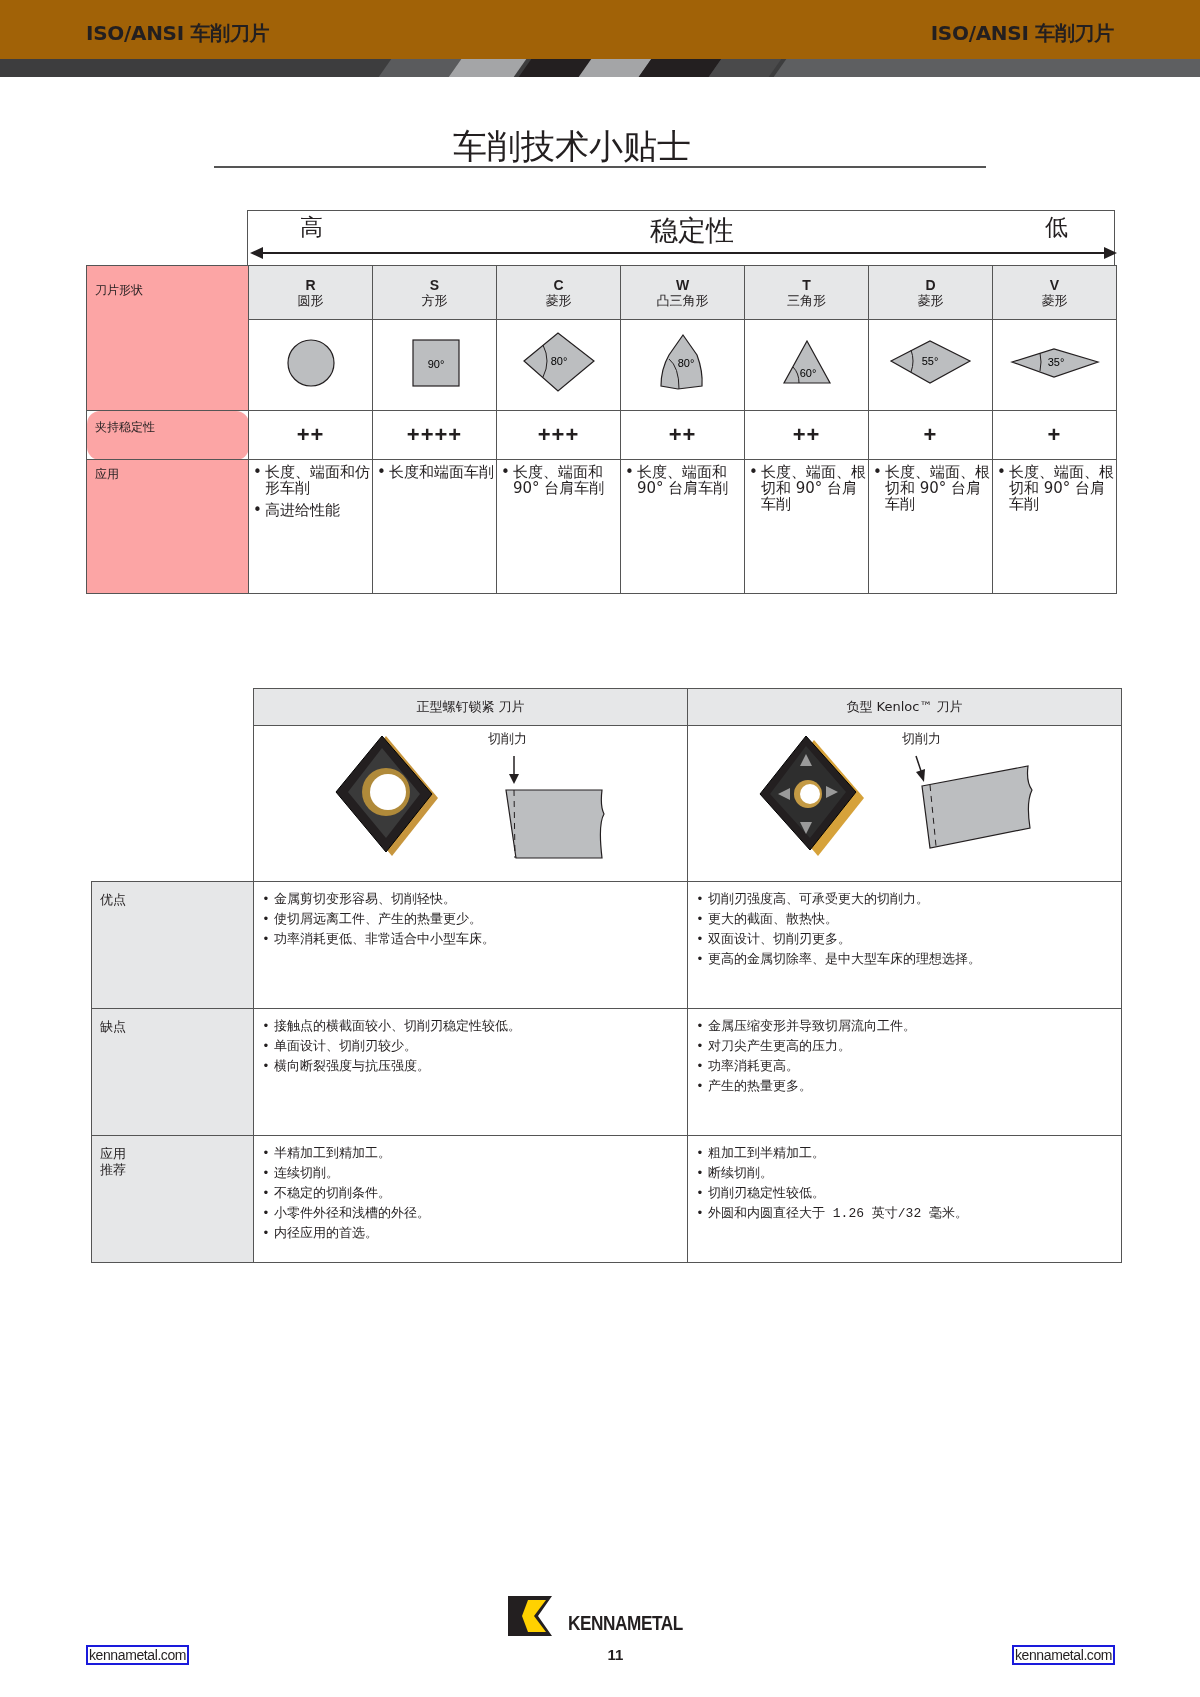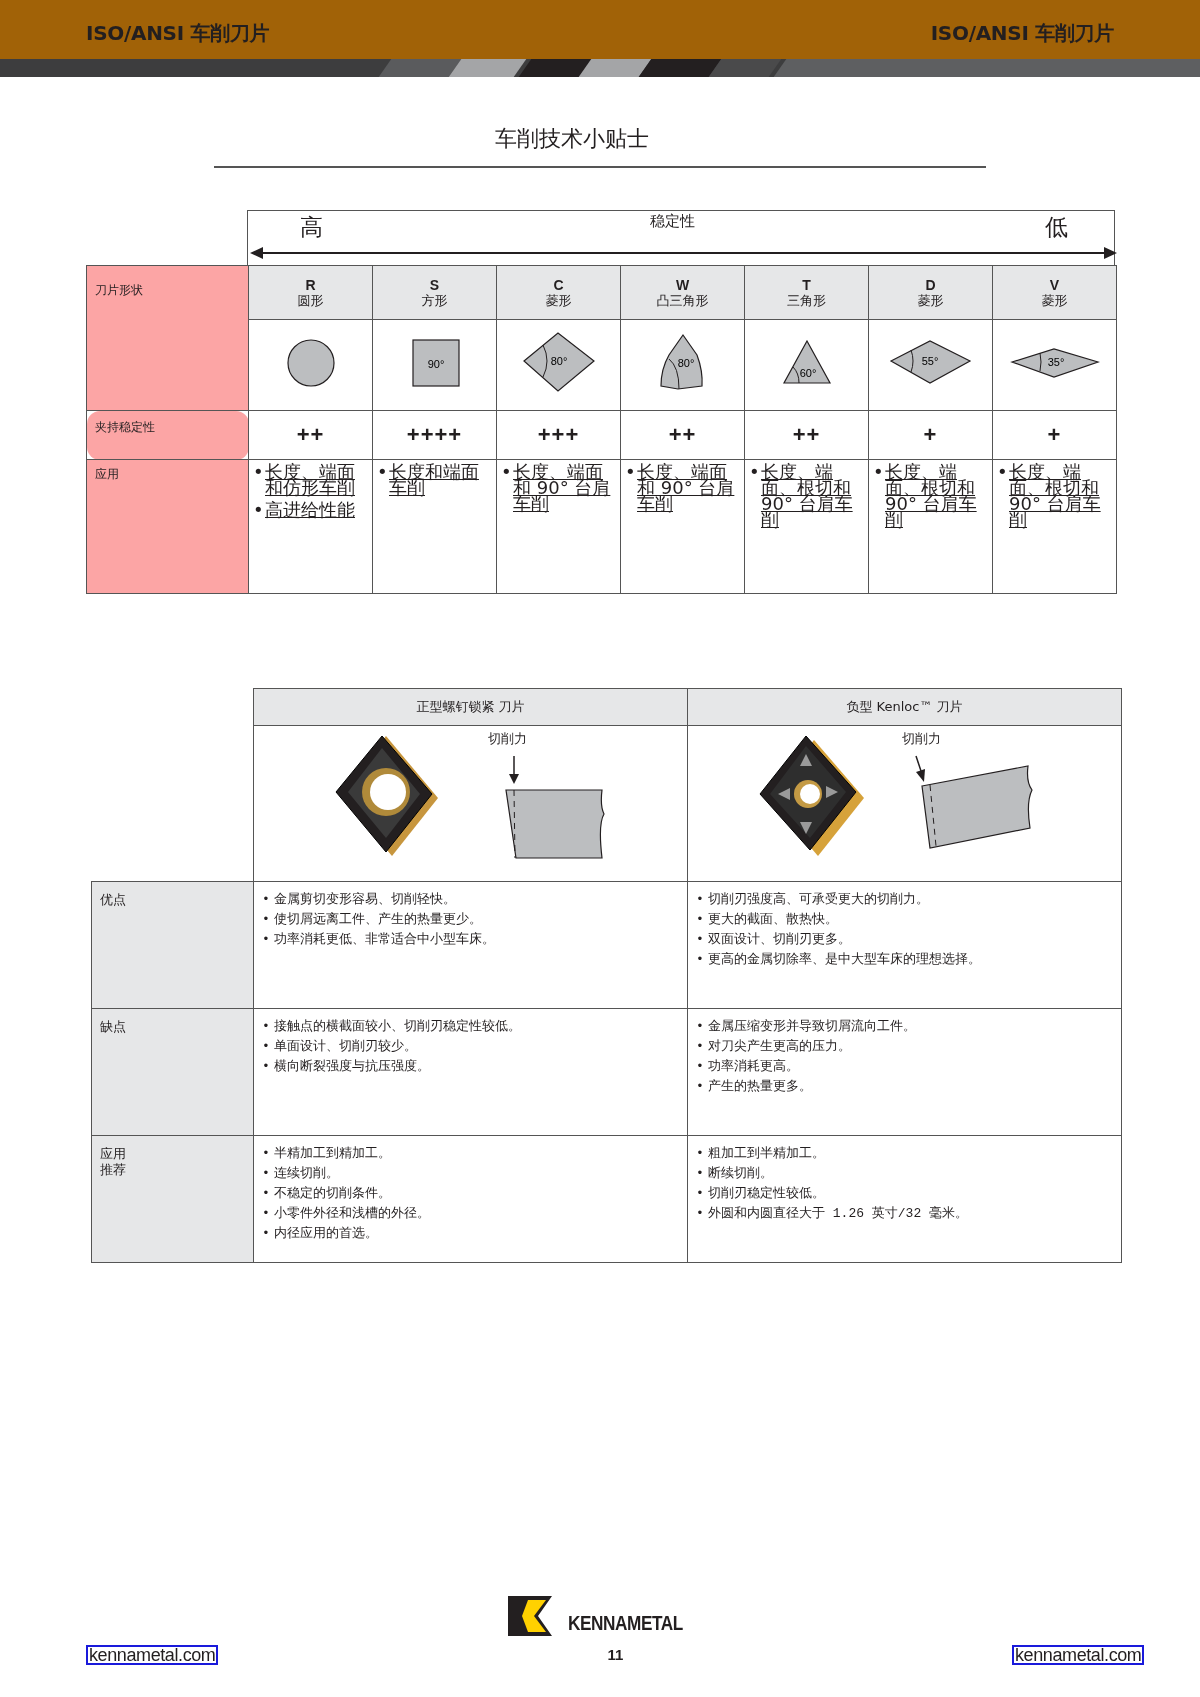--- a/index.html
+++ b/index.html
@@ -8,61 +8,61 @@
 
   
   .hdr { position: absolute; left: 0; top: 0; width: 1200px; height: 59px; background: #a16207; }
   .hdr-title { position: absolute; top: 20px; font-size: 20px; font-weight: bold; color: #231f20; letter-spacing: -0.3px; }
   .hdr-title.left { left: 86px; }
   .hdr-title.right { right: 86px; }
   .stripe { position: absolute; left: 0; top: 59px; width: 1200px; height: 18px; background: #3d3d3e; overflow: hidden; }
   .stripe .seg { position: absolute; top: 0; height: 18px; transform: skewX(-35deg); }
 
   
-  .page-title { position: absolute; top: 124px; left: 0; width: 1144px; text-align: center; font-size: 22px; color: #231f20; }
+  .page-title { position: absolute; top: 124px; left: 0; width: 1144px; text-align: center; font-size: 34px; color: #231f20; }
   .title-rule { position: absolute; top: 166px; left: 214px; width: 772px; height: 2px; background: #555; }
 
   
   .stab-box { position: absolute; left: 247px; top: 210px; width: 868px; height: 55px; border: 1.5px solid #555; border-bottom: none; }
   .stab-high { position: absolute; left: 300px; top: 212px; font-size: 23px; }
-  .stab-mid  { position: absolute; left: 650px; top: 212px; font-size: 15px; }
+  .stab-mid  { position: absolute; left: 650px; top: 212px; font-size: 28px; }
   .stab-low  { position: absolute; left: 1045px; top: 212px; font-size: 23px; }
   .arrow-line { position: absolute; left: 258px; top: 252px; width: 846px; height: 2px; background: #231f20; }
   .arrow-l { position: absolute; left: 250px; top: 247px; width: 0; height: 0; border-top: 6px solid transparent; border-bottom: 6px solid transparent; border-right: 13px solid #231f20; }
   .arrow-r { position: absolute; left: 1104px; top: 247px; width: 0; height: 0; border-top: 6px solid transparent; border-bottom: 6px solid transparent; border-left: 13px solid #231f20; }
 
   table.t1 { position: absolute; left: 86px; top: 265px; border-collapse: collapse; table-layout: fixed; }
   table.t1 td { border: 1.5px solid #555; vertical-align: top; }
   table.t1 td.lbl { background: #fca5a5; font-size: 12px; padding: 16px 8px 0 8px; width: 162px; }
   table.t1 td.hcell { background: #e6e7e8; text-align: center; font-size: 13px; height: 54px; padding-top: 11px; line-height: 16px; width: 124px; }
   table.t1 td.hcell b { font-family: "Liberation Sans", sans-serif; font-size: 14px; display: block; }
   table.t1 td.shape { height: 91px; text-align: center; vertical-align: middle; }
   table.t1 td.plus { height: 49px; text-align: center; vertical-align: middle; font-size: 22px; font-weight: bold; font-family: "Liberation Sans", sans-serif; letter-spacing: 1px; }
-  table.t1 td.app { height: 134px; font-size: 18px; line-height: 16px; padding: 4px 2px 0 4px; text-decoration: underline; }
+  table.t1 td.app { height: 134px; font-size: 15px; line-height: 16px; padding: 4px 2px 0 4px; }
   .app ul { list-style: none; }
   .app li { position: relative; padding-left: 12px; margin-bottom: 6px; }
   .app li::before { content: "•"; position: absolute; left: 0; top: 0; }
 
   
   table.t2 { position: absolute; left: 91px; top: 688px; border-collapse: collapse; table-layout: fixed; }
   table.t2 td { border: 1.5px solid #555; vertical-align: top; }
   table.t2 td.blank { border: none; border-right: 1.5px solid #555; width: 162px; }
   table.t2 td.hdrc { background: #e6e7e8; text-align: center; vertical-align: middle; height: 37px; font-size: 13px; width: 434px; }
   table.t2 td.img { height: 156px; position: relative; }
   table.t2 td.lbl { background: #e6e7e8; font-size: 13px; padding: 10px 8px; line-height: 16px; }
   table.t2 td.txt { height: 127px; font-size: 13px; padding: 8px 6px 0 8px; line-height: 20px; }
   .txt ul { list-style: none; }
   .txt li { position: relative; padding-left: 12px; font-family: Liberation Mono, monospace; }
   .txt li::before { content: "•"; position: absolute; left: 0; }
   .force-lbl { position: absolute; font-size: 13px; }
 
   
   .logo { position: absolute; left: 508px; top: 1596px; width: 192px; height: 42px; }
   .logo-text { position: absolute; left: 568px; top: 1612px; font-family: "Liberation Sans", sans-serif; font-weight: bold; font-size: 20px; letter-spacing: -0.5px; transform: scaleX(0.86); transform-origin: left; color: #231f20; }
-  .foot-link { position: absolute; top: 1645px; font-family: "Liberation Sans", sans-serif; font-size: 18px; color: #231f20; border: 2px solid #1a1adb; padding: 0 1px; line-height: 16px; letter-spacing: -0.4px; }
+  .foot-link { position: absolute; top: 1645px; font-family: "Liberation Sans", sans-serif; font-size: 14px; color: #231f20; border: 2px solid #1a1adb; padding: 0 1px; line-height: 16px; letter-spacing: -0.4px; }
   .foot-link.left { left: 86px; }
   .foot-link.right { left: 1012px; }
   .page-num { position: absolute; top: 1646px; left: 0; width: 1231px; text-align: center; font-family: "Liberation Sans", sans-serif; font-weight: bold; font-size: 15px; }
 </style>
 </head>
 <body>
 
 <div class="hdr">
   <div class="hdr-title left">ISO/ANSI 车削刀片</div>
   <div class="hdr-title right">ISO/ANSI 车削刀片</div>

